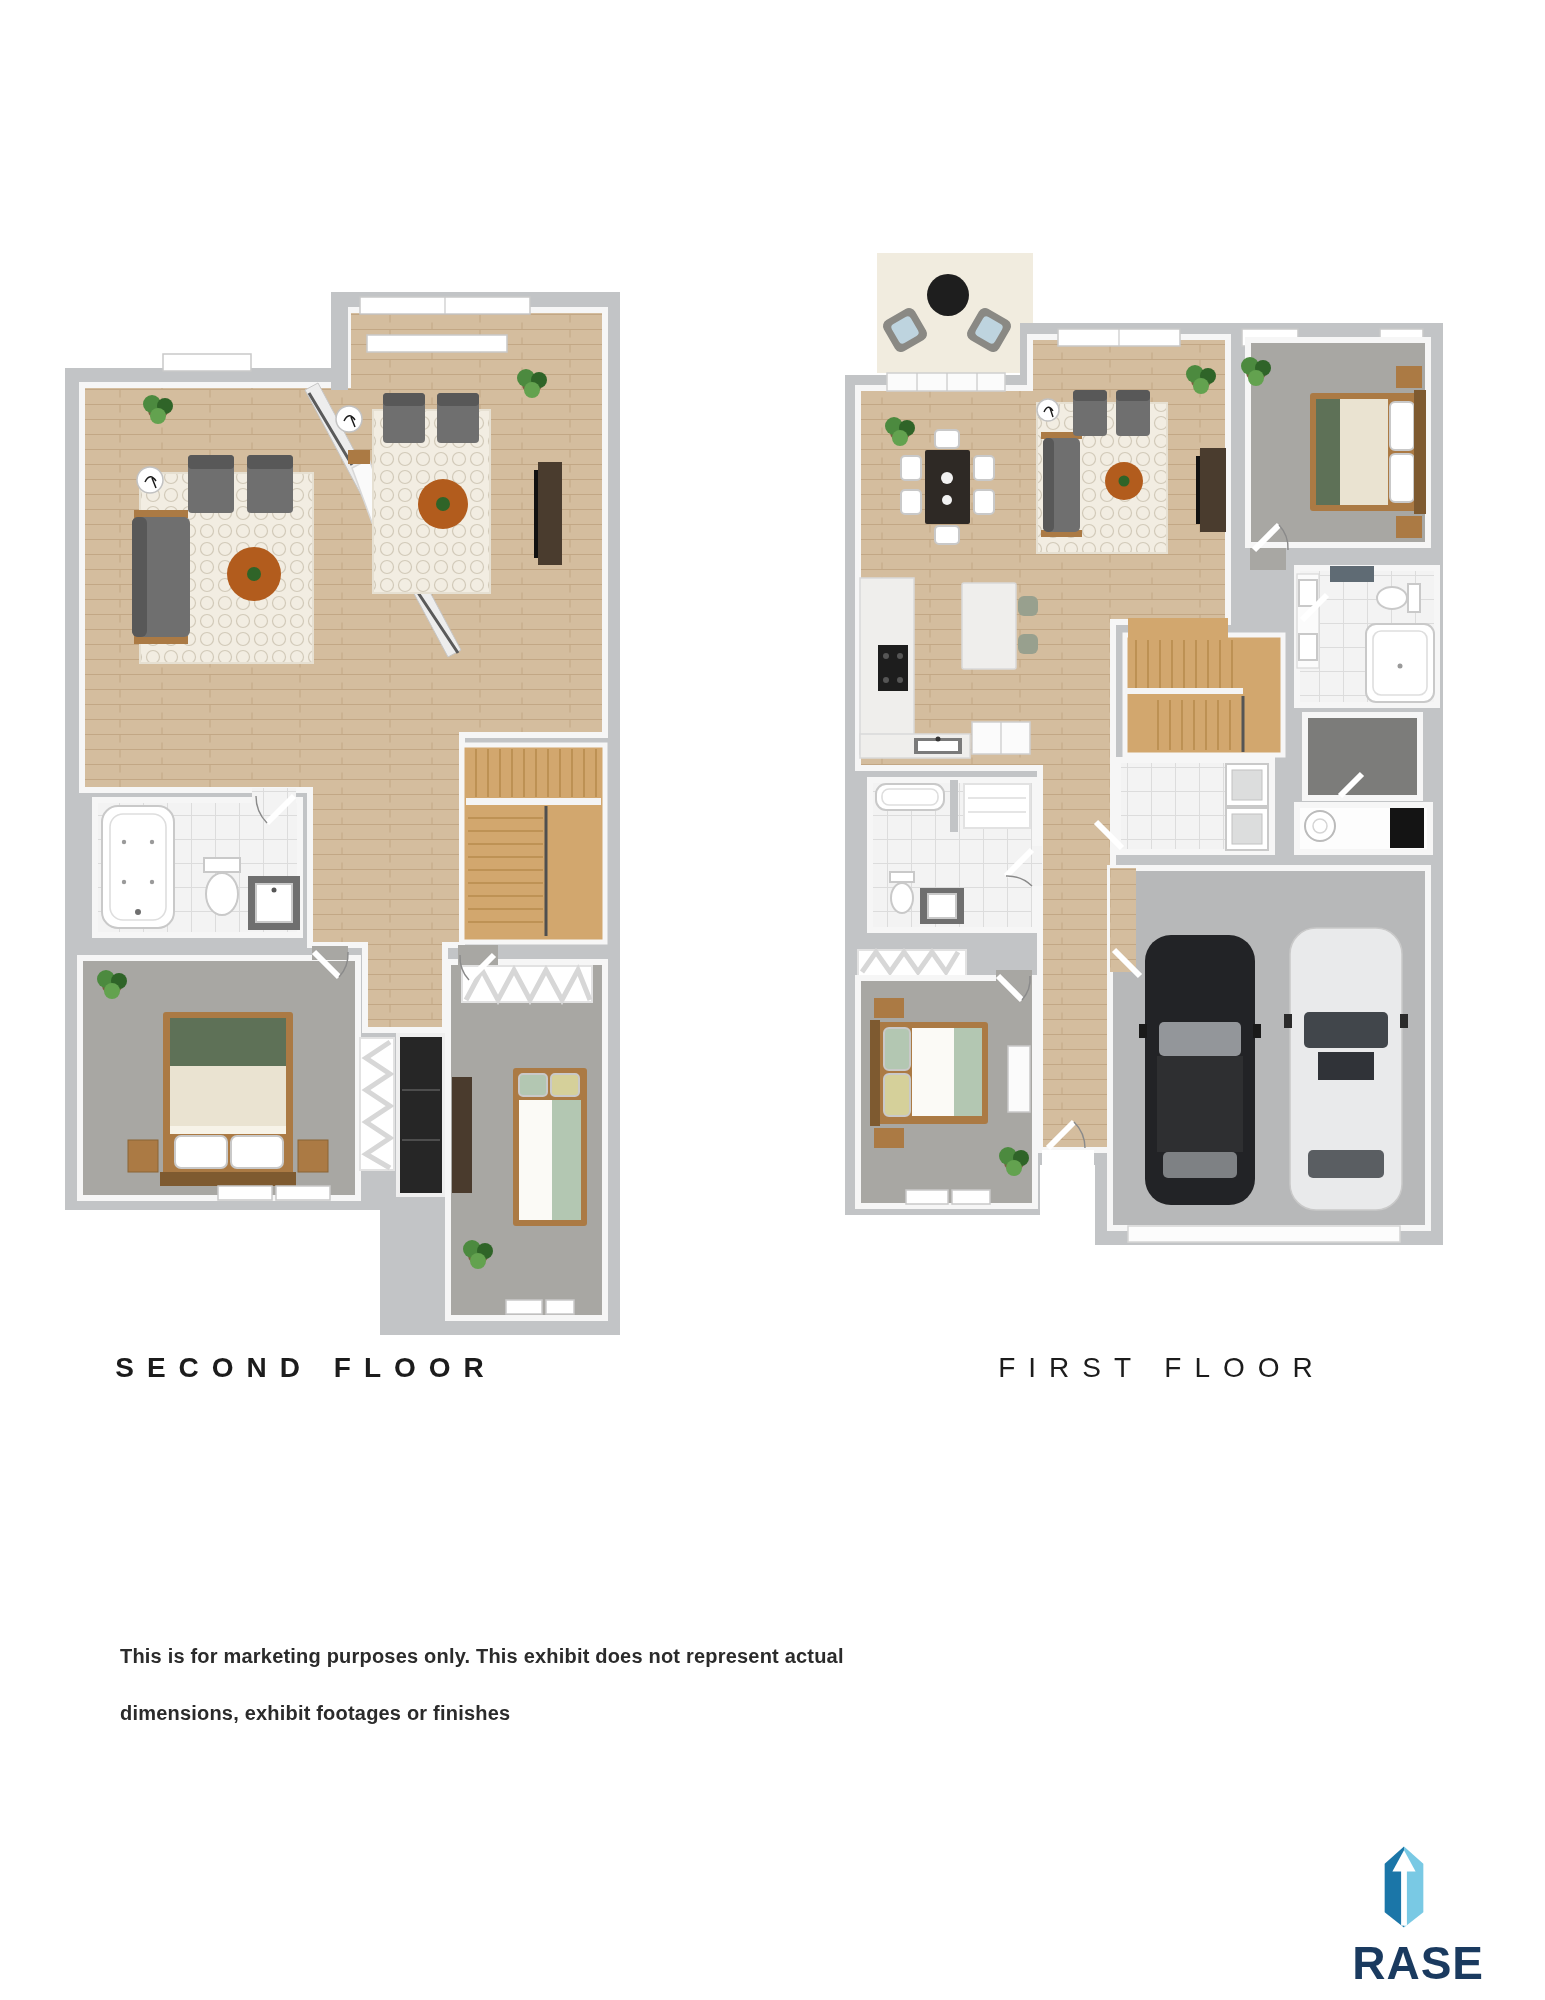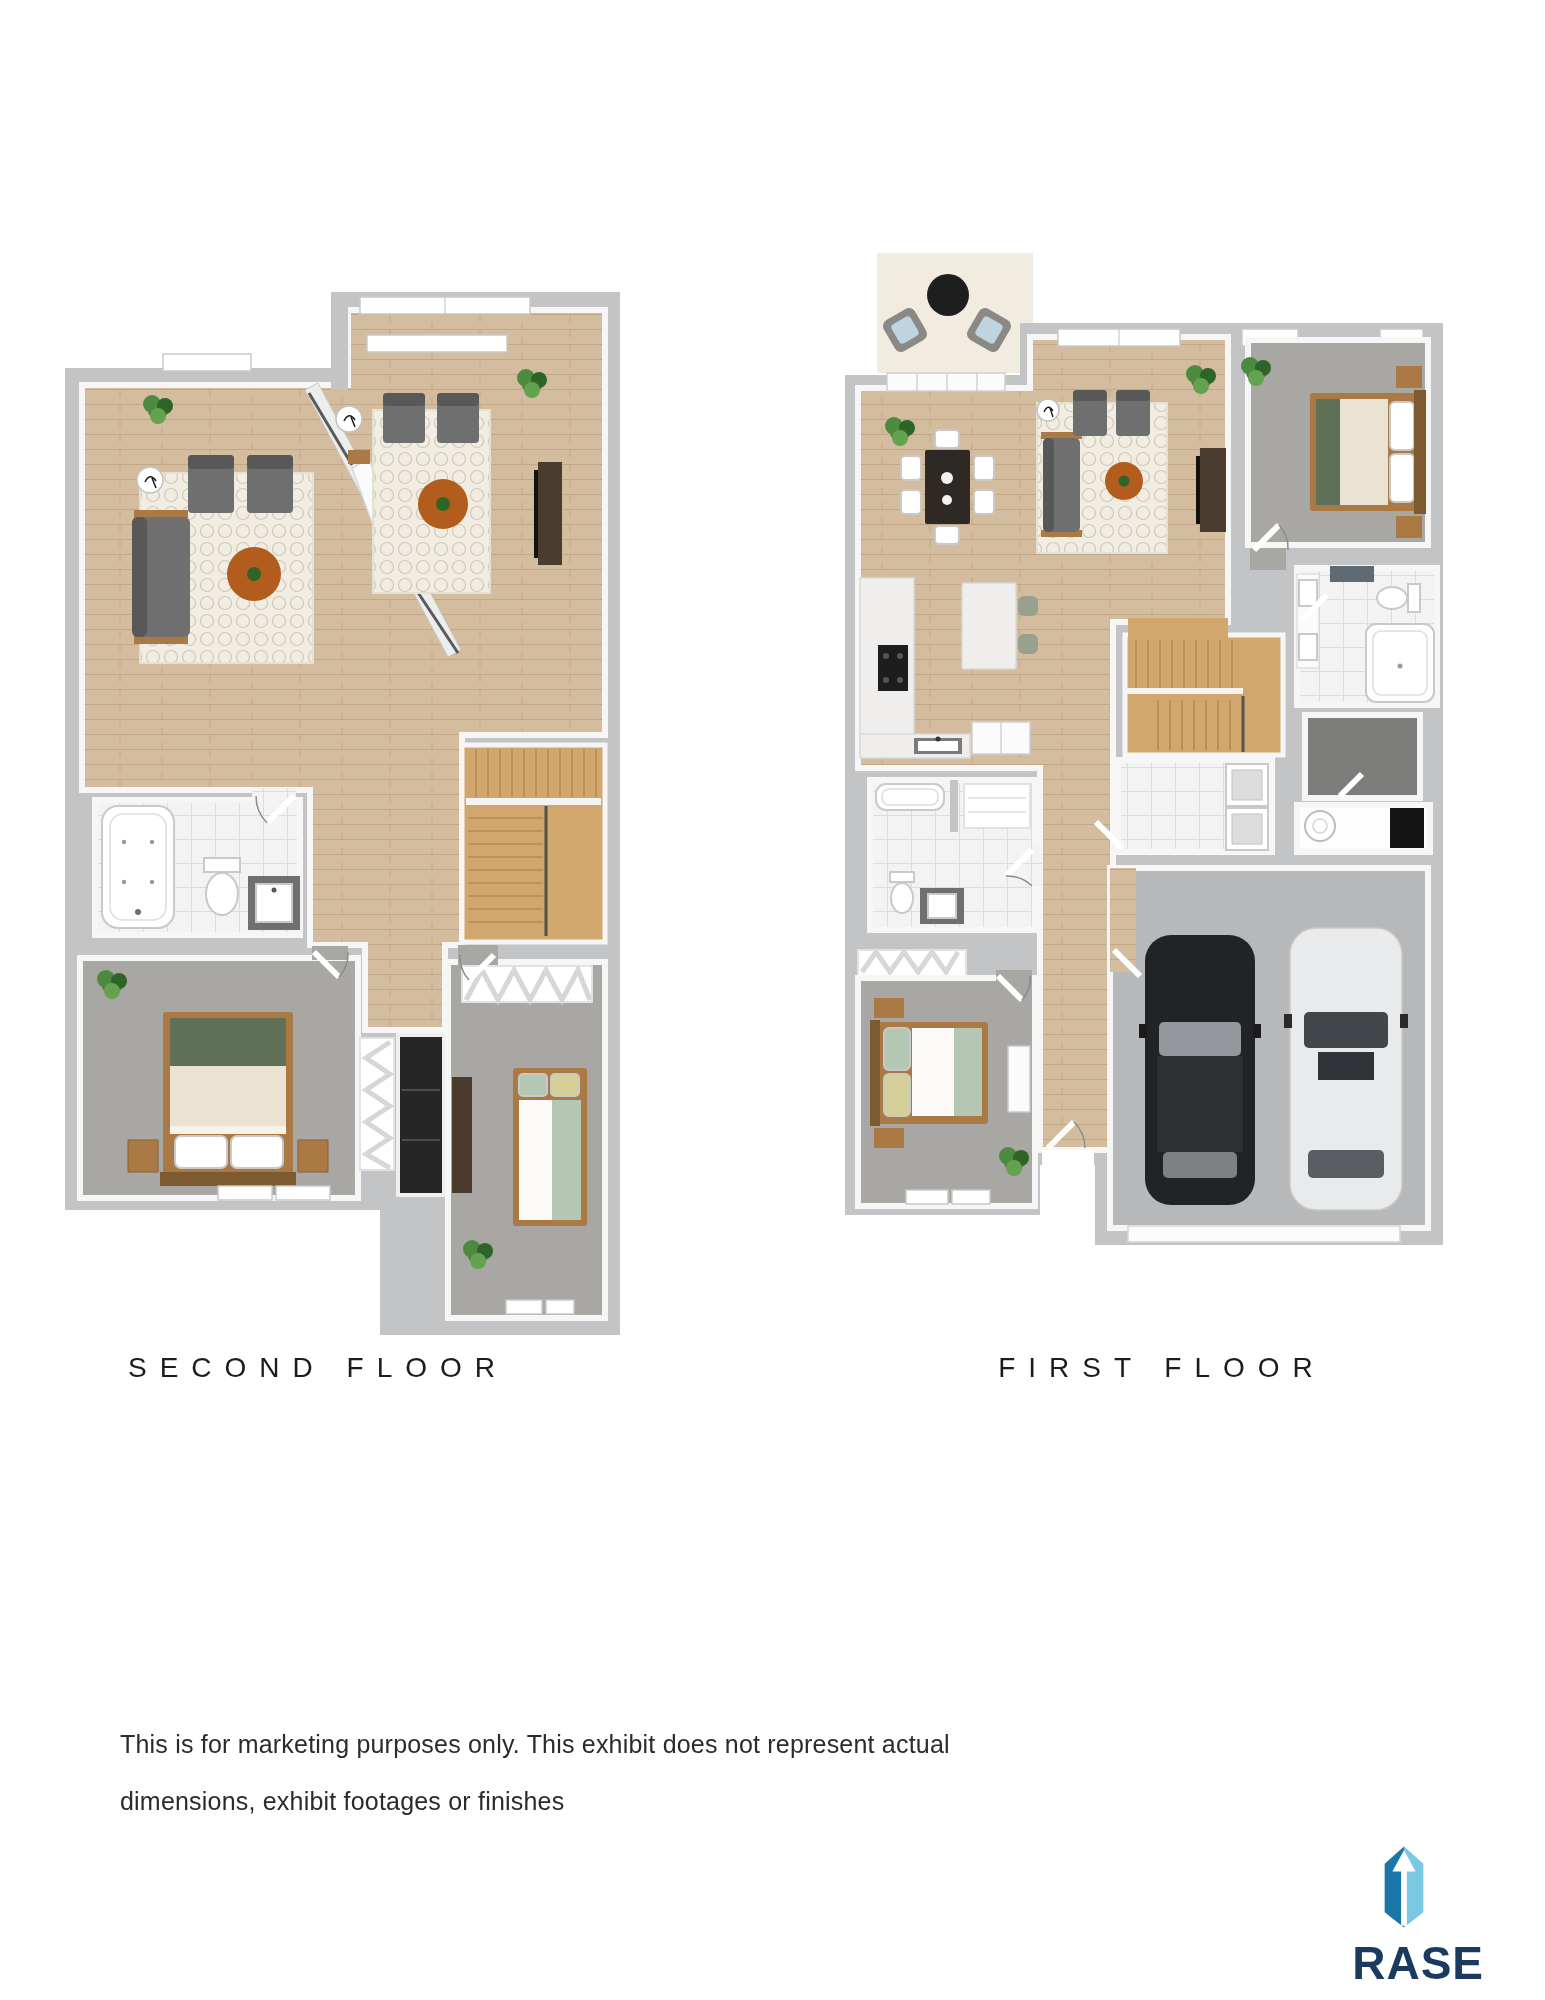--- a/index.html
+++ b/index.html
@@ -10,26 +10,26 @@
   }
   .sheet{position:absolute;inset:0;}
   svg{position:absolute;display:block;}
   #svg-second{left:55px;top:245px;width:580px;height:1110px;}
   #svg-first{left:660px;top:195px;width:800px;height:1160px;}
   .floor-label{
     position:absolute;top:1352px;height:40px;
     font-size:28px;letter-spacing:13px;color:var(--labelText);
     text-align:center;white-space:nowrap;
   }
-  #label-second{left:58px;width:520px;}
+  #label-second{left:46px;width:520px;font-weight:bold;}
   #label-first{left:902px;width:520px;}
   .disclaimer{
-    position:absolute;left:120px;top:1716px;width:1040px;
-    font-size:25px;line-height:57px;color:var(--bodyText);
-    font-weight:400;letter-spacing:0.2px;margin:0;
+    position:absolute;left:120px;top:1628px;width:1040px;
+    font-size:20px;line-height:57px;color:var(--bodyText);
+    font-weight:700;letter-spacing:0.2px;margin:0;
   }
   .logo{position:absolute;left:1324px;top:1842px;width:160px;text-align:right;}
   .logo svg{position:static;margin:0 auto;display:block;}
   .logo-word{
     font-size:46px;font-weight:bold;color:var(--logoNavy);
     letter-spacing:1px;line-height:1;margin-top:8px;
   }
   
   .room{stroke:var(--face);stroke-width:6;}
   .win{fill:#ffffff;stroke:var(--windowFrame);stroke-width:1.5;}

